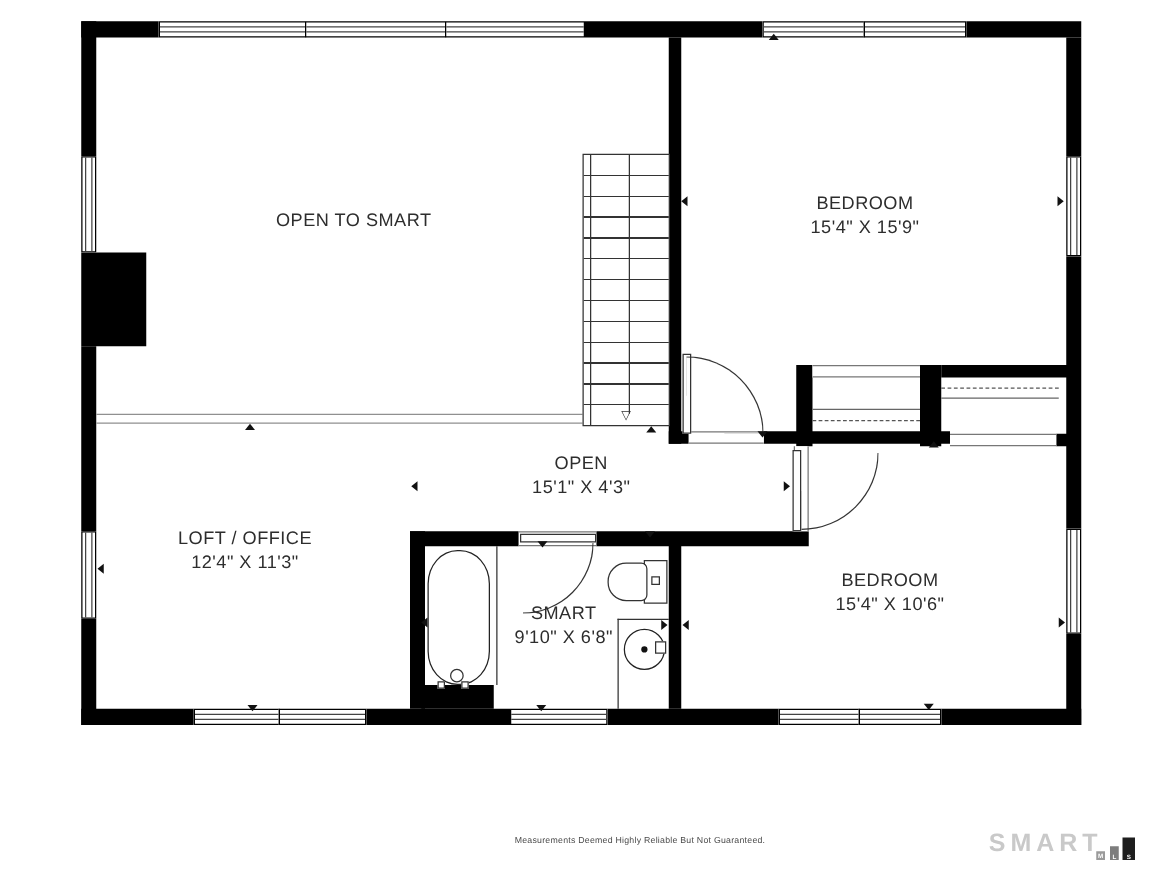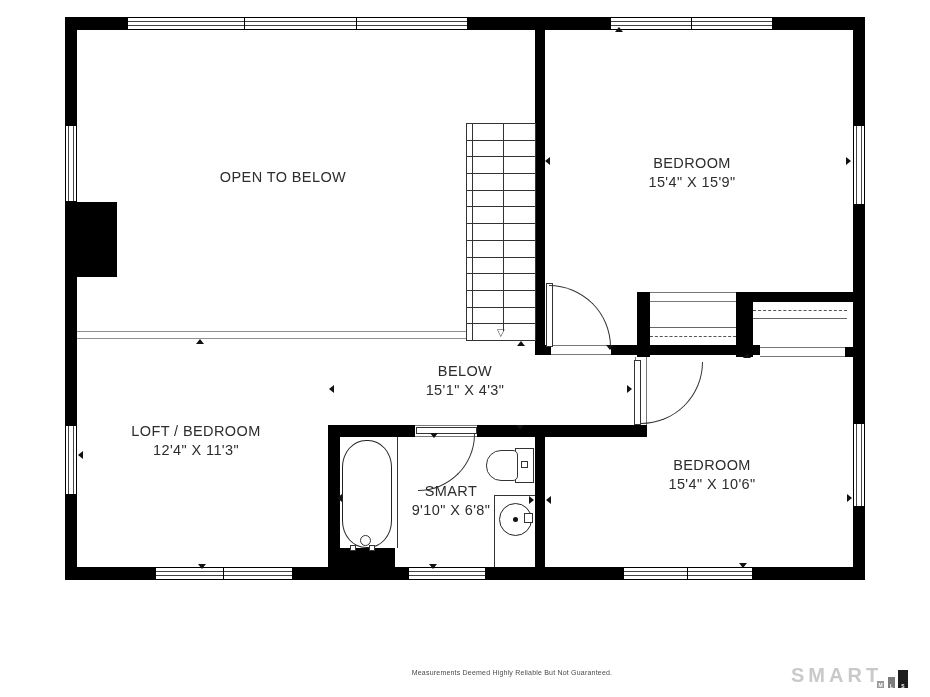--- a/index.html
+++ b/index.html
@@ -141,32 +141,32 @@
   <div class="mk mk-left" style="left:78px;top:451px;"></div>
   <div class="mk mk-left" style="left:337px;top:494px;"></div>
   <div class="mk mk-right" style="left:529px;top:496px;"></div>
   <div class="mk mk-left" style="left:546px;top:496px;"></div>
   <div class="mk mk-right" style="left:847px;top:494px;"></div>
   <div class="mk mk-down" style="left:198px;top:564px;"></div>
   <div class="mk mk-down" style="left:429px;top:564px;"></div>
   <div class="mk mk-down" style="left:739px;top:563px;"></div>
 
   <div class="room-label" style="left:283px;top:177px;">
-    <div>OPEN TO BELOW</div>
+    <div>OPEN TO SMART</div>
   </div>
   <div class="room-label" style="left:692px;top:173px;">
     <div>BEDROOM</div>
     <div>15'4" X 15'9"</div>
   </div>
   <div class="room-label" style="left:465px;top:381px;">
-    <div>BELOW</div>
+    <div>OPEN</div>
     <div>15'1" X 4'3"</div>
   </div>
   <div class="room-label" style="left:196px;top:441px;">
-    <div>LOFT / BEDROOM</div>
+    <div>LOFT / OFFICE</div>
     <div>12'4" X 11'3"</div>
   </div>
   <div class="room-label" style="left:451px;top:501px;">
     <div>SMART</div>
     <div>9'10" X 6'8"</div>
   </div>
   <div class="room-label" style="left:712px;top:475px;">
     <div>BEDROOM</div>
     <div>15'4" X 10'6"</div>
   </div>

